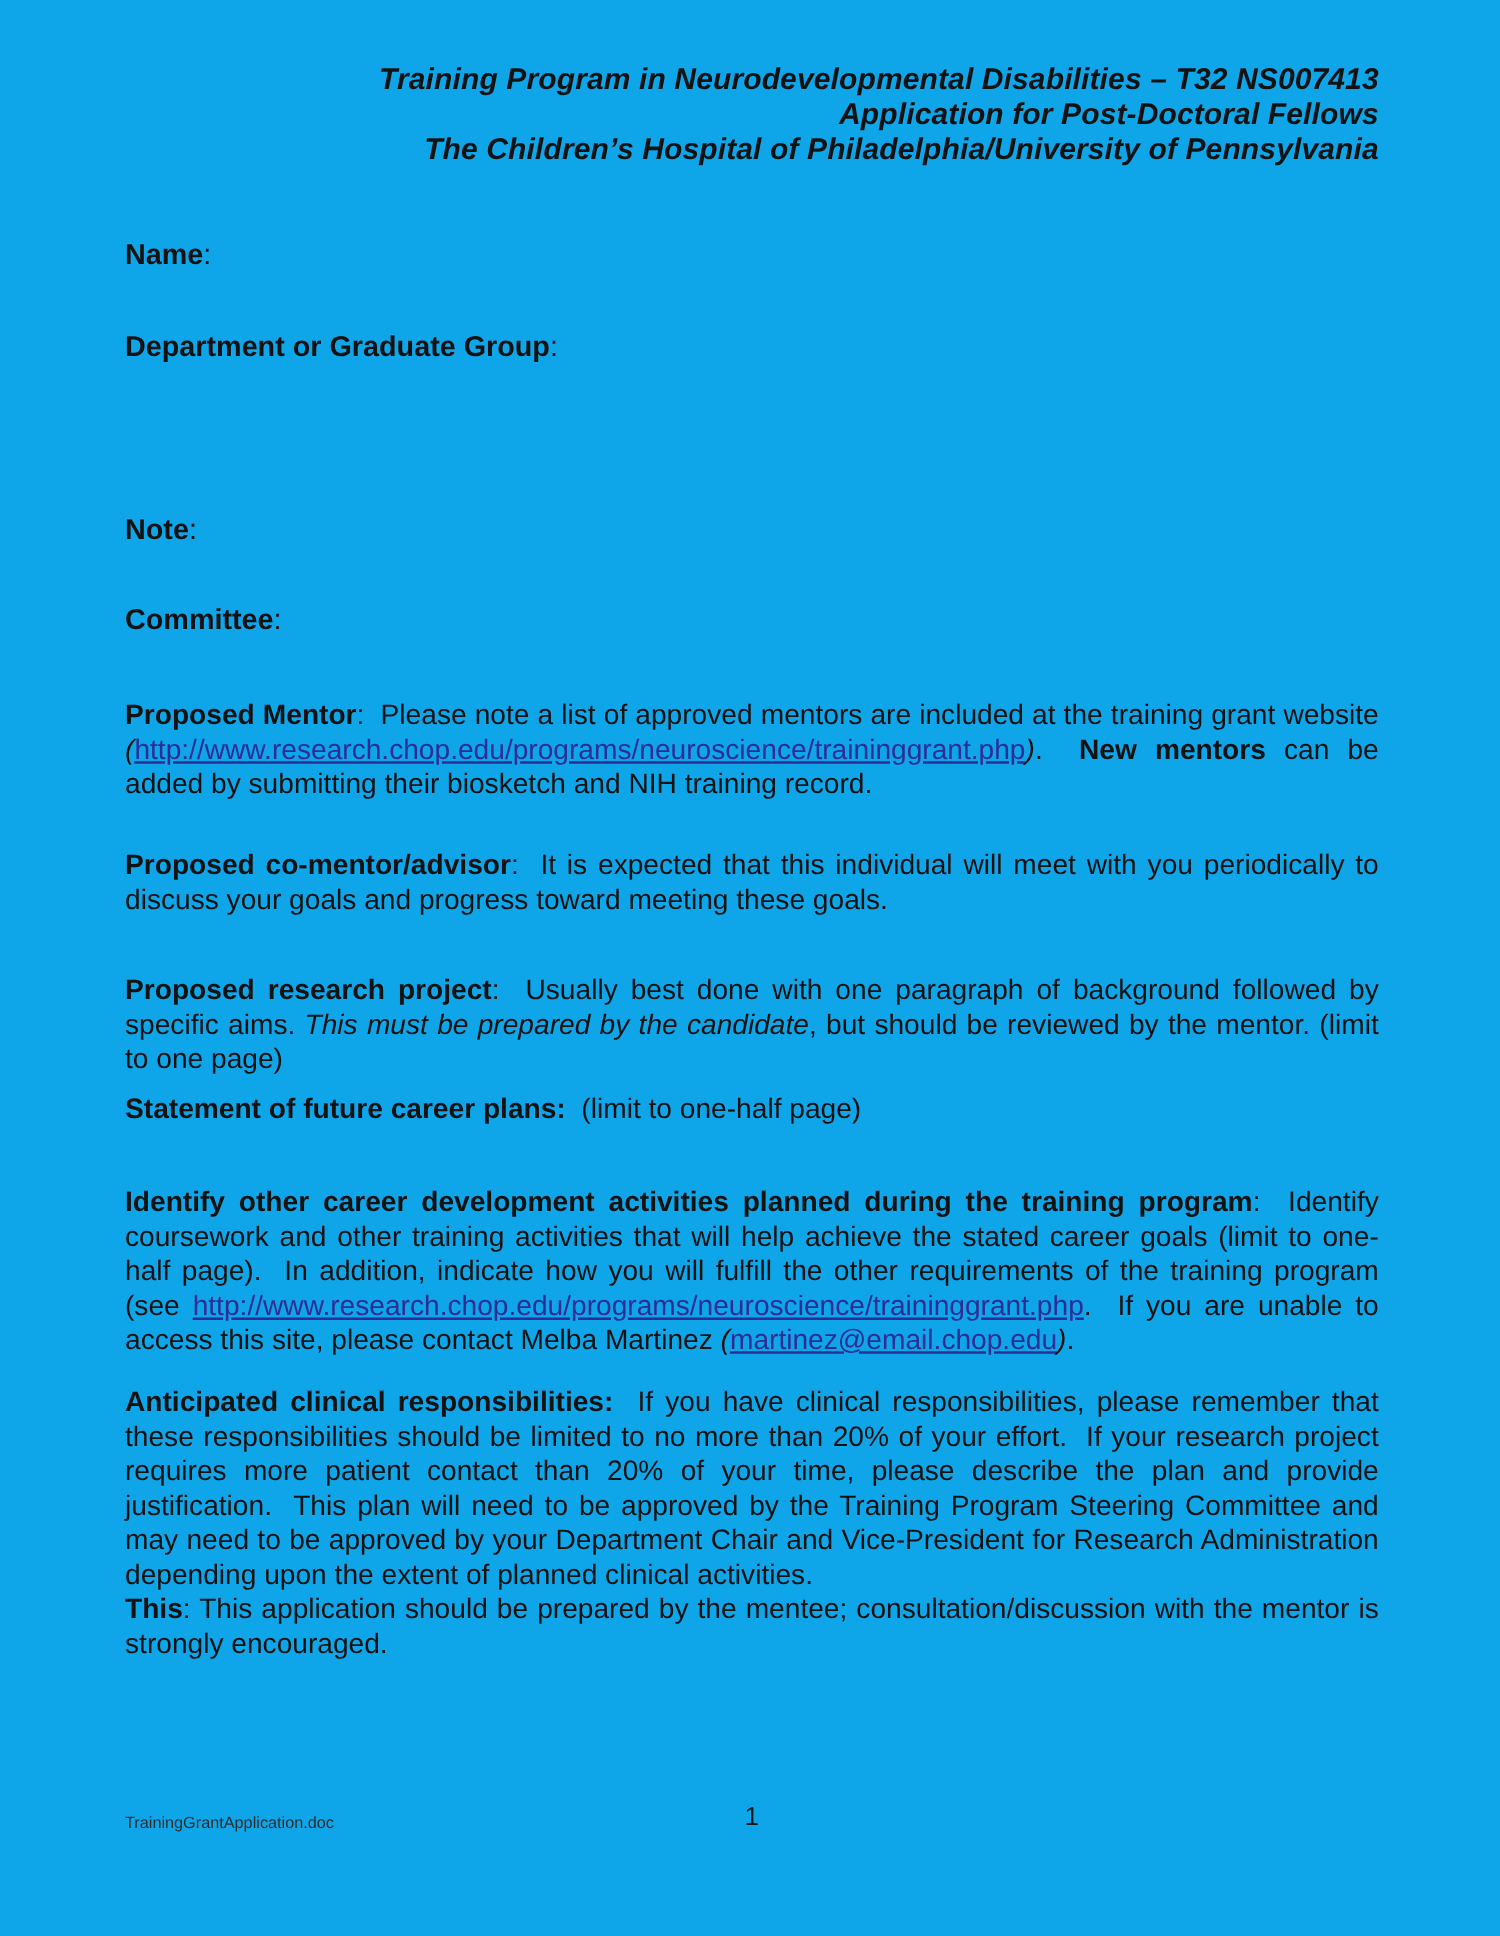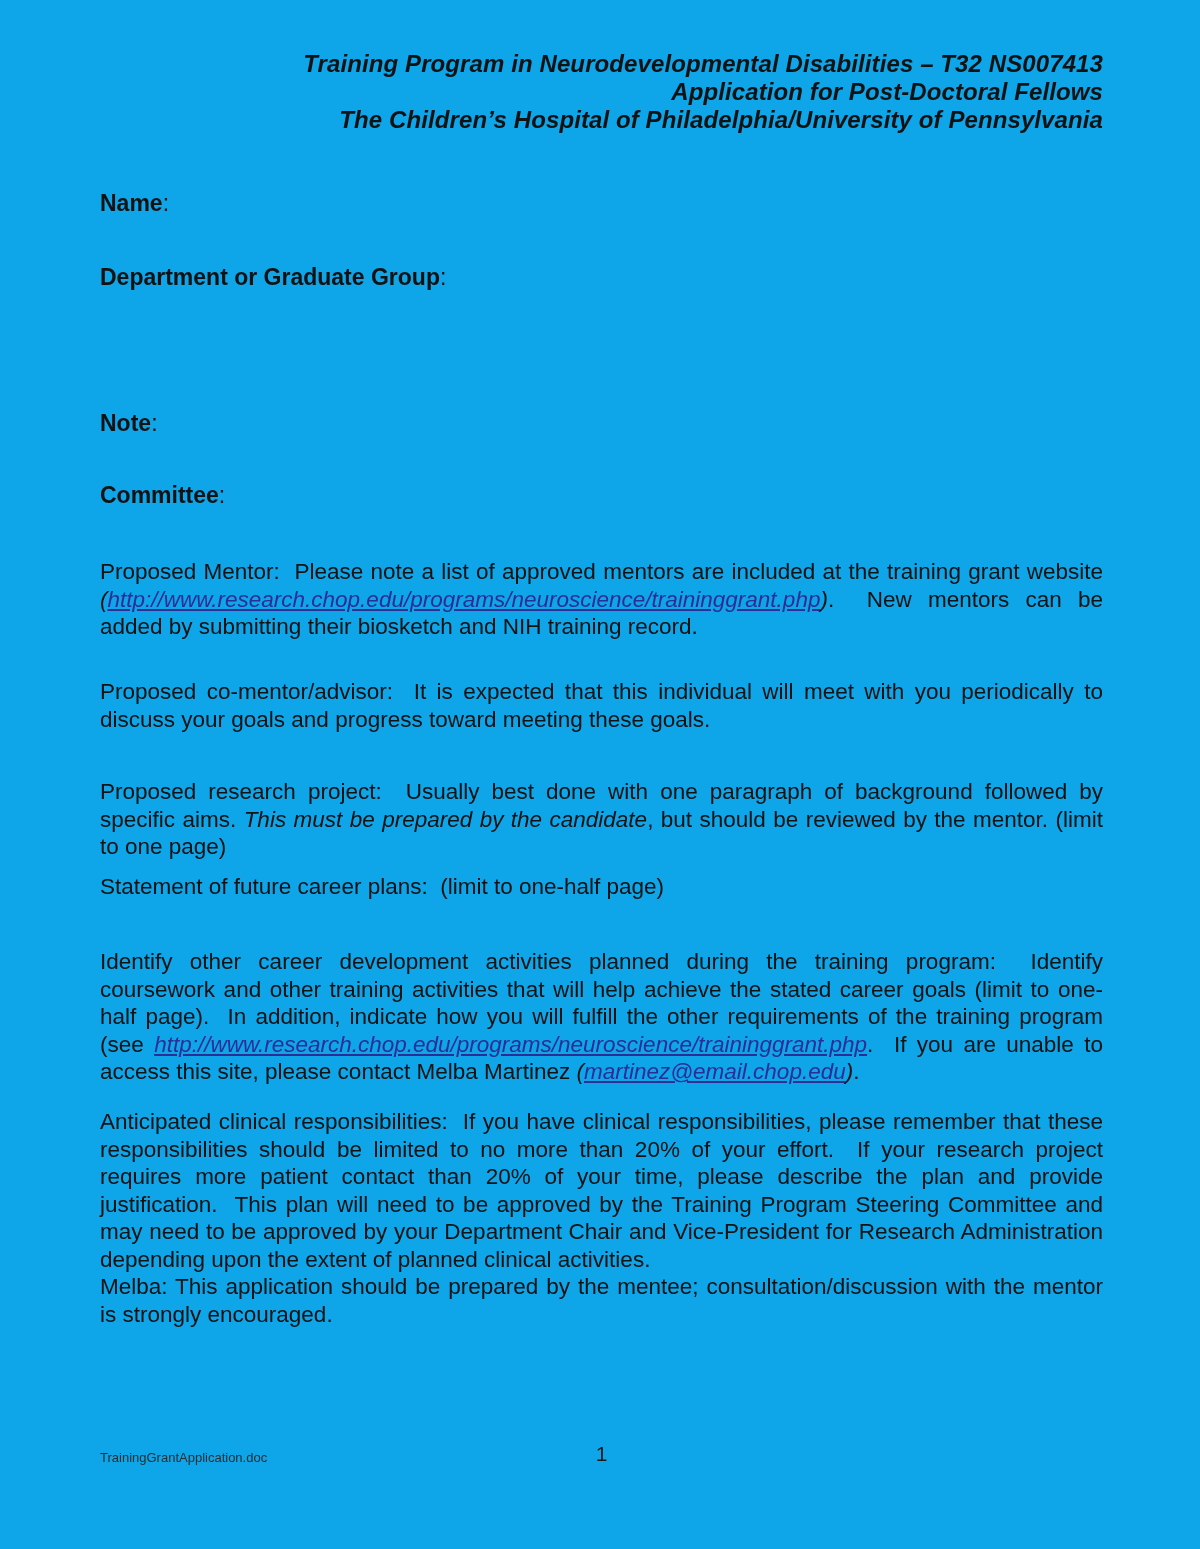--- a/index.html
+++ b/index.html
@@ -36,25 +36,24 @@
   }
   .field .lbl { font-weight: bold; }
   .field .colon { font-weight: normal; }
   .para {
     font-size: 22.5px;
     line-height: 27.5px;
     text-align: justify;
     text-justify: inter-word;
   }
   .seg-regular { font-weight: normal; font-style: normal; }
-  .seg-bold { font-weight: normal; margin-top: 28px; }
+  .seg-bold { font-weight: bold; margin-top: 28px; }
   .seg-italic { font-style: italic; }
   a.seg-link {
     color: var(--link-color, #2d2d96);
-    font-style: italic;
     text-decoration: underline;
     cursor: pointer;
   }
   .footer { height: 30px; }
   .footer-filename {
     position: absolute;
     left: 0; top: 8px;
     font-size: 13px;
     color: #2e2e2e;
   }
@@ -99,20 +98,20 @@
   <p class="block para" style="top:678px"><span class="seg-bold">Proposed co-mentor/advisor</span><span class="seg-regular">:&nbsp; It is expected that this individual will meet with you periodically to discuss your goals and progress toward meeting these goals.</span></p>
 
   <p class="block para" style="top:873px"><span class="seg-bold">Statement of future career plans:</span><span class="seg-regular">&nbsp; (limit to one-half page)</span></p>
 
   <p class="block para" style="top:778px"><span class="seg-bold">Proposed research project</span><span class="seg-regular">:&nbsp; Usually best done with one paragraph of background followed by specific aims. </span><span class="seg-italic">This must be prepared by the candidate</span><span class="seg-regular">, but should be reviewed by the mentor. (limit to one page)</span></p>
 
   <p class="block para" style="top:948px"><span class="seg-bold">Identify other career development activities planned during the training program</span><span class="seg-regular">:&nbsp; Identify coursework and other training activities that will help achieve the stated career goals (limit to one-half page).&nbsp; In addition, indicate how you will fulfill the other requirements of the training program (see </span><a class="seg-link" href="#">http://www.research.chop.edu/programs/neuroscience/traininggrant.php</a><span class="seg-regular">.&nbsp; If you are unable to access this site, please contact Melba Martinez </span><span class="seg-italic">(</span><a class="seg-link" href="#">martinez@email.chop.edu</a><span class="seg-italic">)</span><span class="seg-regular">.</span></p>
 
   <p class="block para" style="top:1108px"><span class="seg-bold">Anticipated clinical responsibilities:</span><span class="seg-regular">&nbsp; If you have clinical responsibilities, please remember that these responsibilities should be limited to no more than 20% of your effort.&nbsp; If your research project requires more patient contact than 20% of your time, please describe the plan and provide justification.&nbsp; This plan will need to be approved by the Training Program Steering Committee and may need to be approved by your Department Chair and Vice-President for Research Administration depending upon the extent of planned clinical activities.</span></p>
 
-  <p class="block para" style="top:1273px"><span class="seg-bold">Melba</span><span class="seg-regular">: This application should be prepared by the mentee; consultation/discussion with the mentor is strongly encouraged.</span></p>
+  <p class="block para" style="top:1273px"><span class="seg-bold">This</span><span class="seg-regular">: This application should be prepared by the mentee; consultation/discussion with the mentor is strongly encouraged.</span></p>
 
   <footer class="block footer" style="top:1442px">
     <span class="footer-filename">TrainingGrantApplication.doc</span>
     <span class="footer-page">1</span>
   </footer>
 
 </div>
 
 </body></html>

